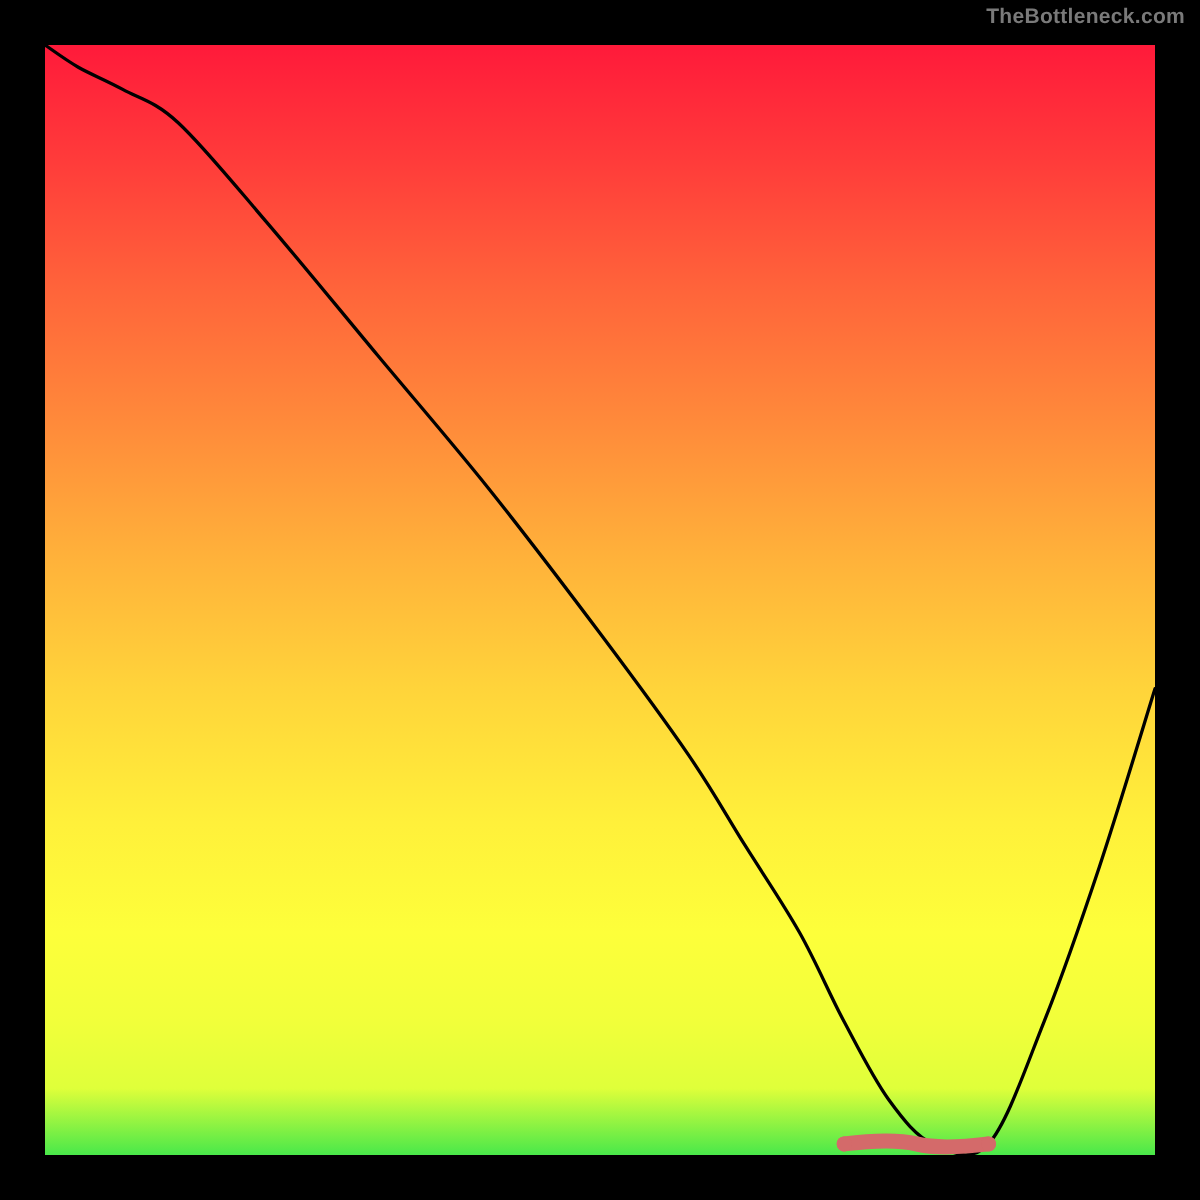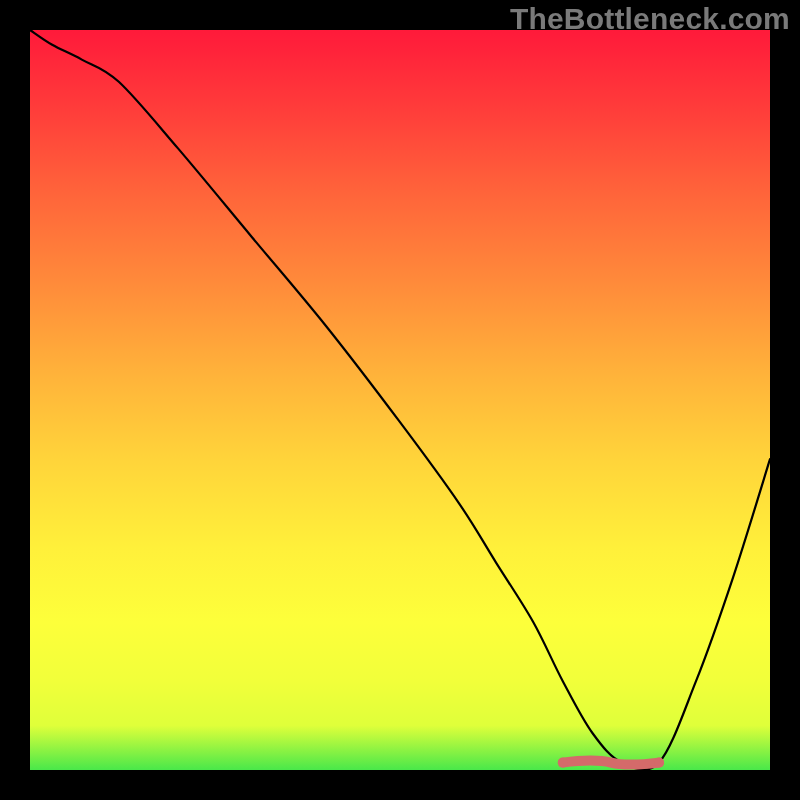--- a/index.html
+++ b/index.html
@@ -44,21 +44,21 @@
     top: 0;
     width: 740px;
     height: 740px;
     overflow: visible;
   }
   .watermark {
     position: absolute;
     top: 2px;
     right: 10px;
     color: #7a7a7a;
-    font-size: 30px;
+    font-size: 14px;
     font-weight: 600;
     letter-spacing: 0.2px;
     user-select: none;
   }
   .curve {
     fill: none;
     stroke: #000;
     stroke-width: 2.2;
     stroke-linejoin: round;
     stroke-linecap: round;

